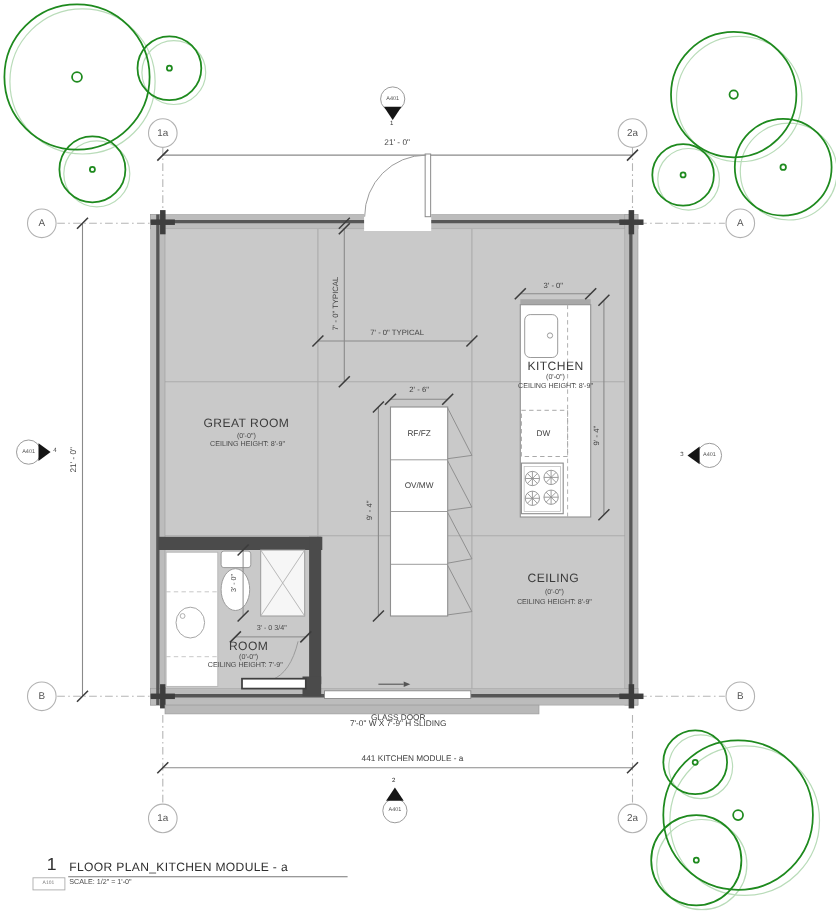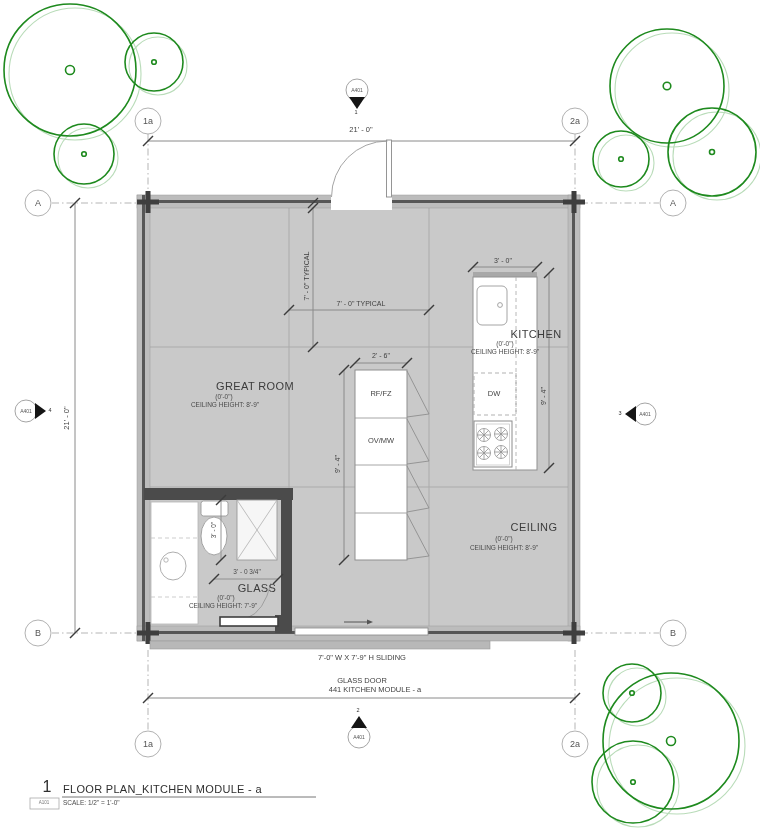--- a/index.html
+++ b/index.html
@@ -3,21 +3,21 @@
 <meta charset="utf-8">
 <style>
   html,body{margin:0;padding:0;background:#fff;}
   #sheet{position:relative;width:760px;height:828px;background:#fff;overflow:hidden;
          font-family:"Liberation Sans", sans-serif;color:#3d3d3d;}
   svg{position:absolute;left:0;top:0;}
   .t{position:absolute;transform:translate(-50%,-50%);white-space:nowrap;
      font-family:"Liberation Sans", sans-serif;color:#3d3d3d;line-height:1;}
   .rot{transform:translate(-50%,-50%) rotate(-90deg);}
   .la{transform:translate(0,-50%);}
-  .room{font-size:11px;letter-spacing:.4px;color:#3c3c3c;margin-left:31px;}
+  .room{font-size:11px;letter-spacing:.4px;color:#3c3c3c;}
   .sub{font-size:6.5px;color:#4a4a4a;}
   .dim{font-size:7px;color:#3f3f3f;}
   .dim2{font-size:7.5px;color:#3f3f3f;}
   .appl{font-size:7.5px;color:#444;}
   .bub{font-size:9px;color:#555;}
   .mkr{font-size:5px;color:#555;}
   .mnum{font-size:5.5px;color:#333;}
   .tb-num{font-size:16px;color:#2f2f2f;}
   .tb-title{font-size:11px;letter-spacing:.3px;color:#2f2f2f;}
   .tb-scale{font-size:6.5px;color:#4a4a4a;}
@@ -282,30 +282,30 @@
 <div class="t sub" style="left:225px;top:405px">CEILING HEIGHT: 8'-9"</div>
 
 <div class="t room" style="left:505px;top:334px">KITCHEN</div>
 <div class="t sub" style="left:505px;top:344px">(0'-0")</div>
 <div class="t sub" style="left:505px;top:352px">CEILING HEIGHT: 8'-9"</div>
 
 <div class="t room" style="left:503px;top:527px">CEILING</div>
 <div class="t sub" style="left:504px;top:539px">(0'-0")</div>
 <div class="t sub" style="left:504px;top:548px">CEILING HEIGHT: 8'-9"</div>
 
-<div class="t room" style="left:226px;top:588px">GLASS</div>
+<div class="t room" style="left:226px;top:588px">ROOM</div>
 <div class="t sub" style="left:226px;top:598px">(0'-0")</div>
 <div class="t sub" style="left:223px;top:606px">CEILING HEIGHT: 7'-9"</div>
 
 <div class="t appl" style="left:381px;top:394px">RF/FZ</div>
 <div class="t appl" style="left:381px;top:441px">OV/MW</div>
 <div class="t appl" style="left:494px;top:394px">DW</div>
 
 <div class="t dim2" style="left:362px;top:658px">7'-0" W X 7'-9" H SLIDING</div>
-<div class="t dim2" style="left:362px;top:681px">GLASS DOOR</div>
+<div class="t dim2" style="left:362px;top:652px">GLASS DOOR</div>
 
 <div class="t bub" style="left:148px;top:121px">1a</div>
 <div class="t bub" style="left:575px;top:121px">2a</div>
 <div class="t bub" style="left:148px;top:744px">1a</div>
 <div class="t bub" style="left:575px;top:744px">2a</div>
 <div class="t bub" style="left:38px;top:203px">A</div>
 <div class="t bub" style="left:673px;top:203px">A</div>
 <div class="t bub" style="left:38px;top:633px">B</div>
 <div class="t bub" style="left:673px;top:633px">B</div>
 

